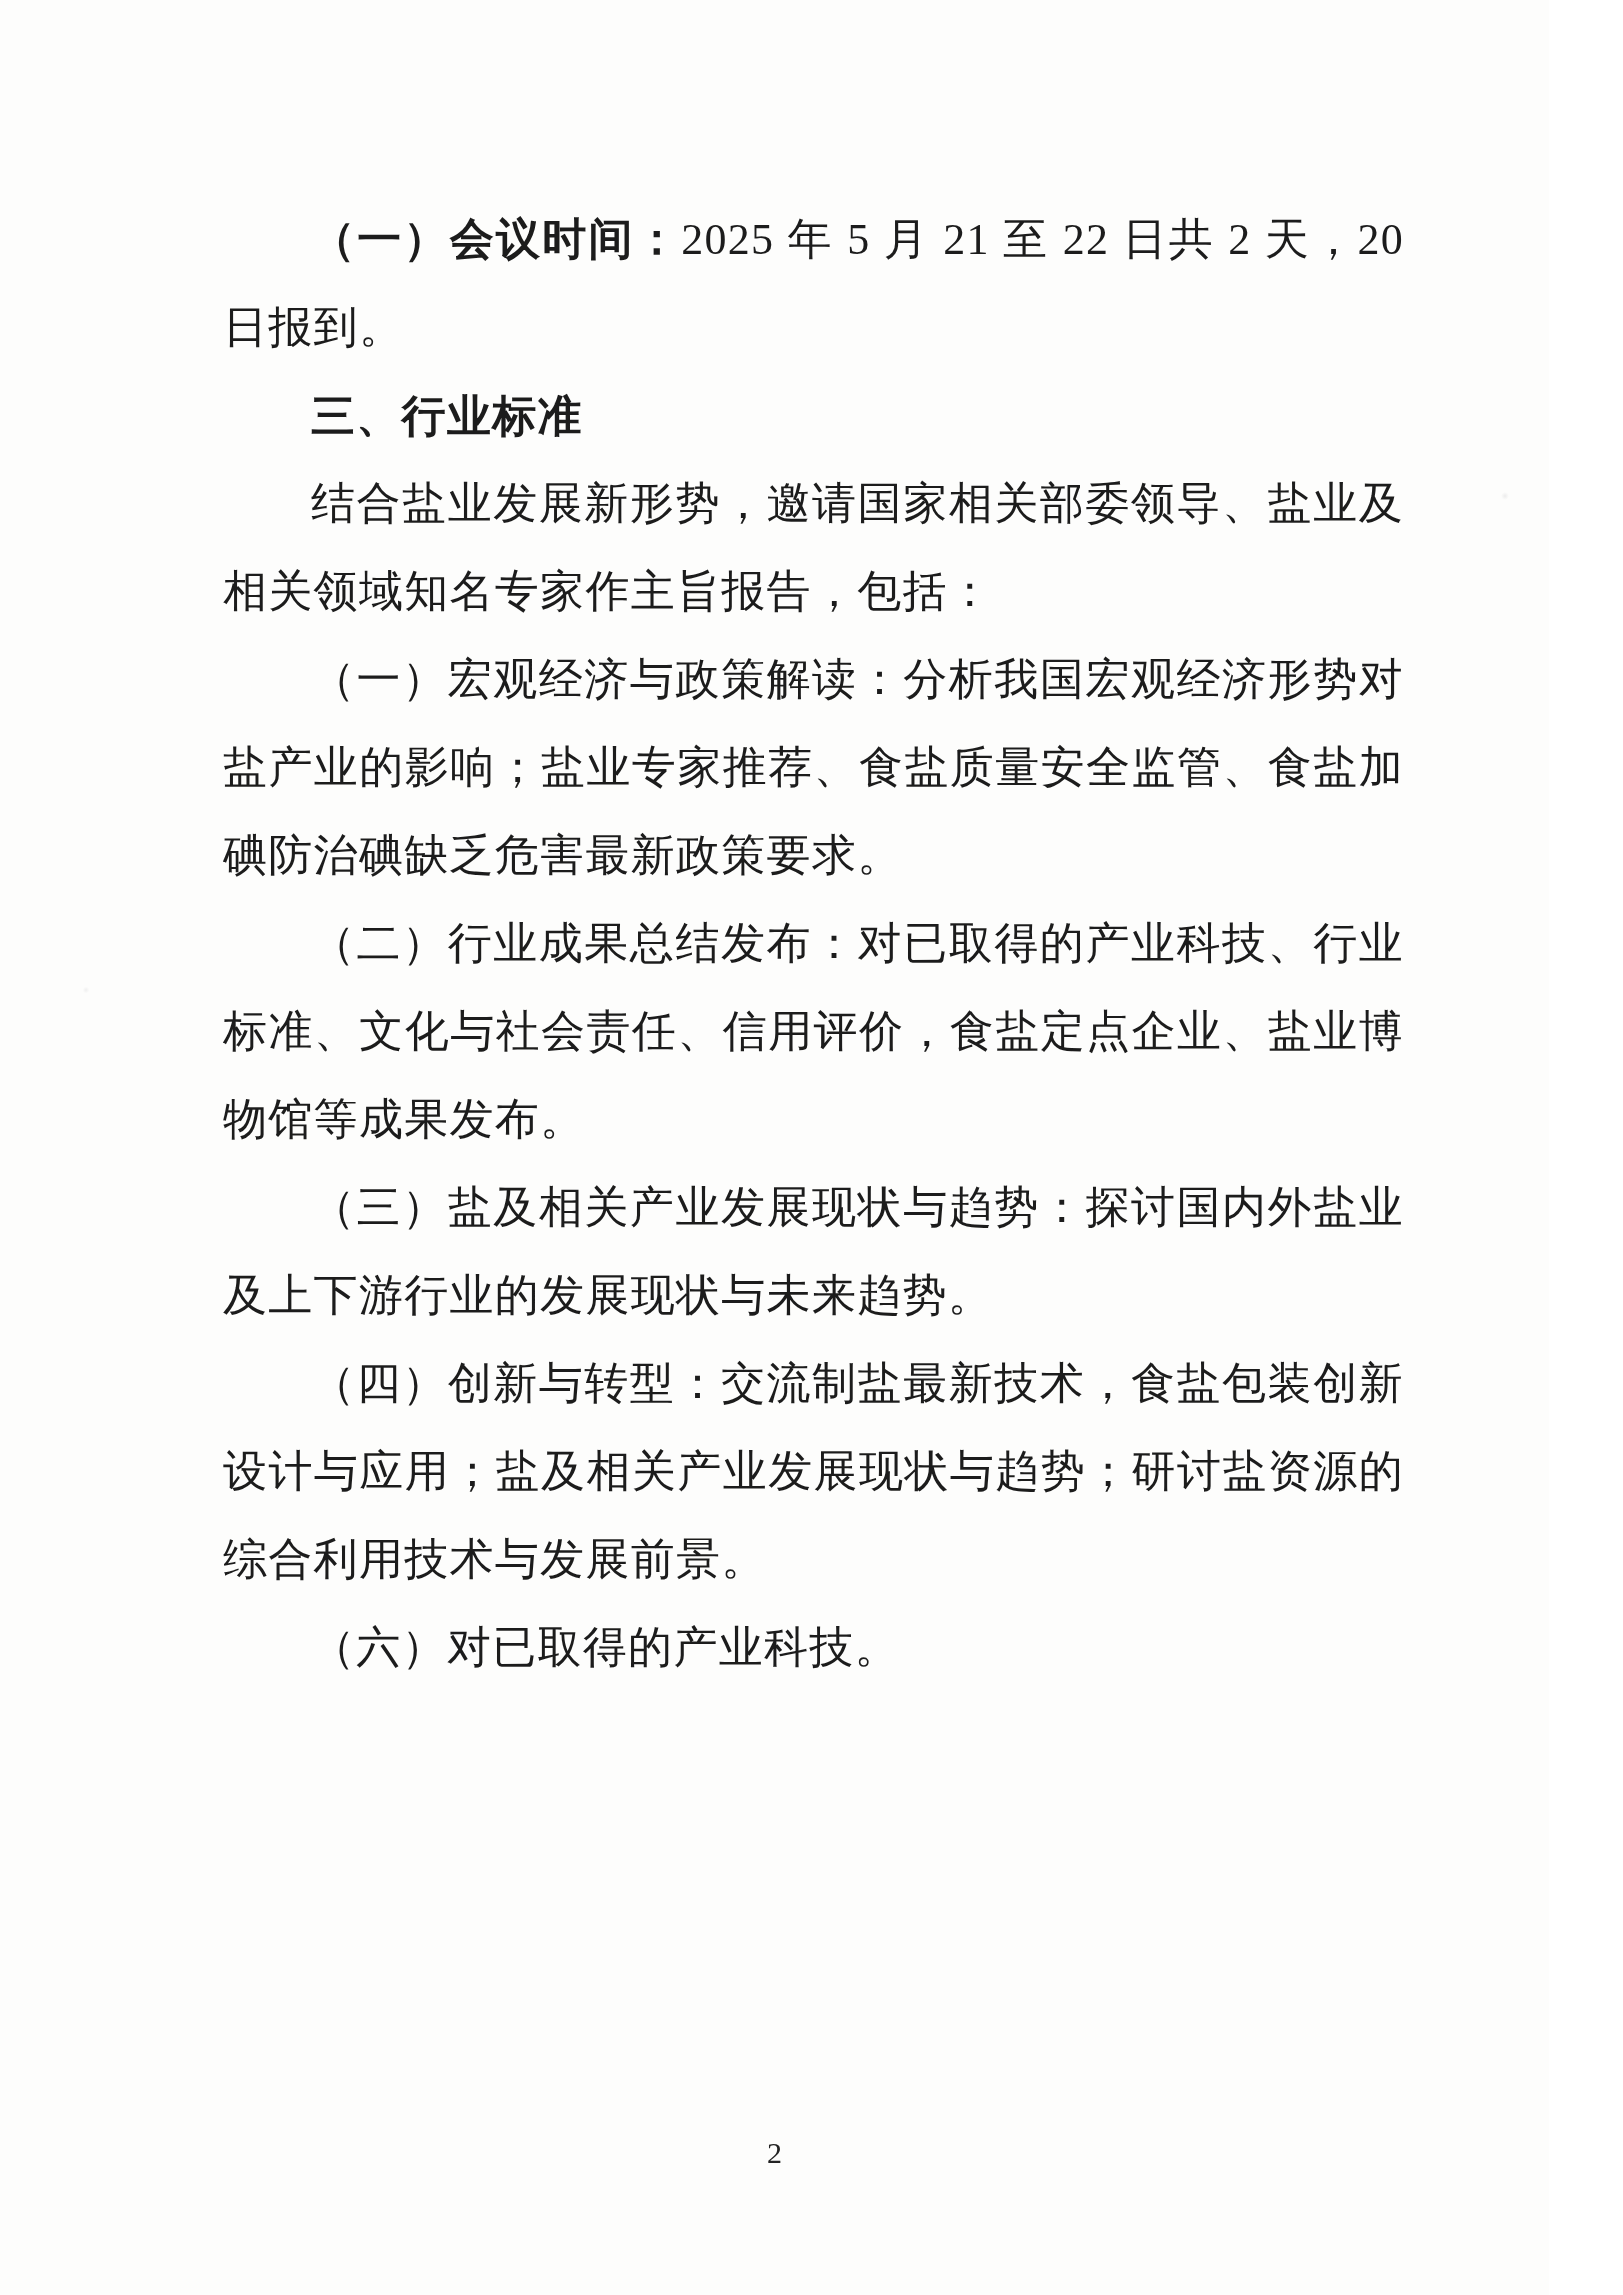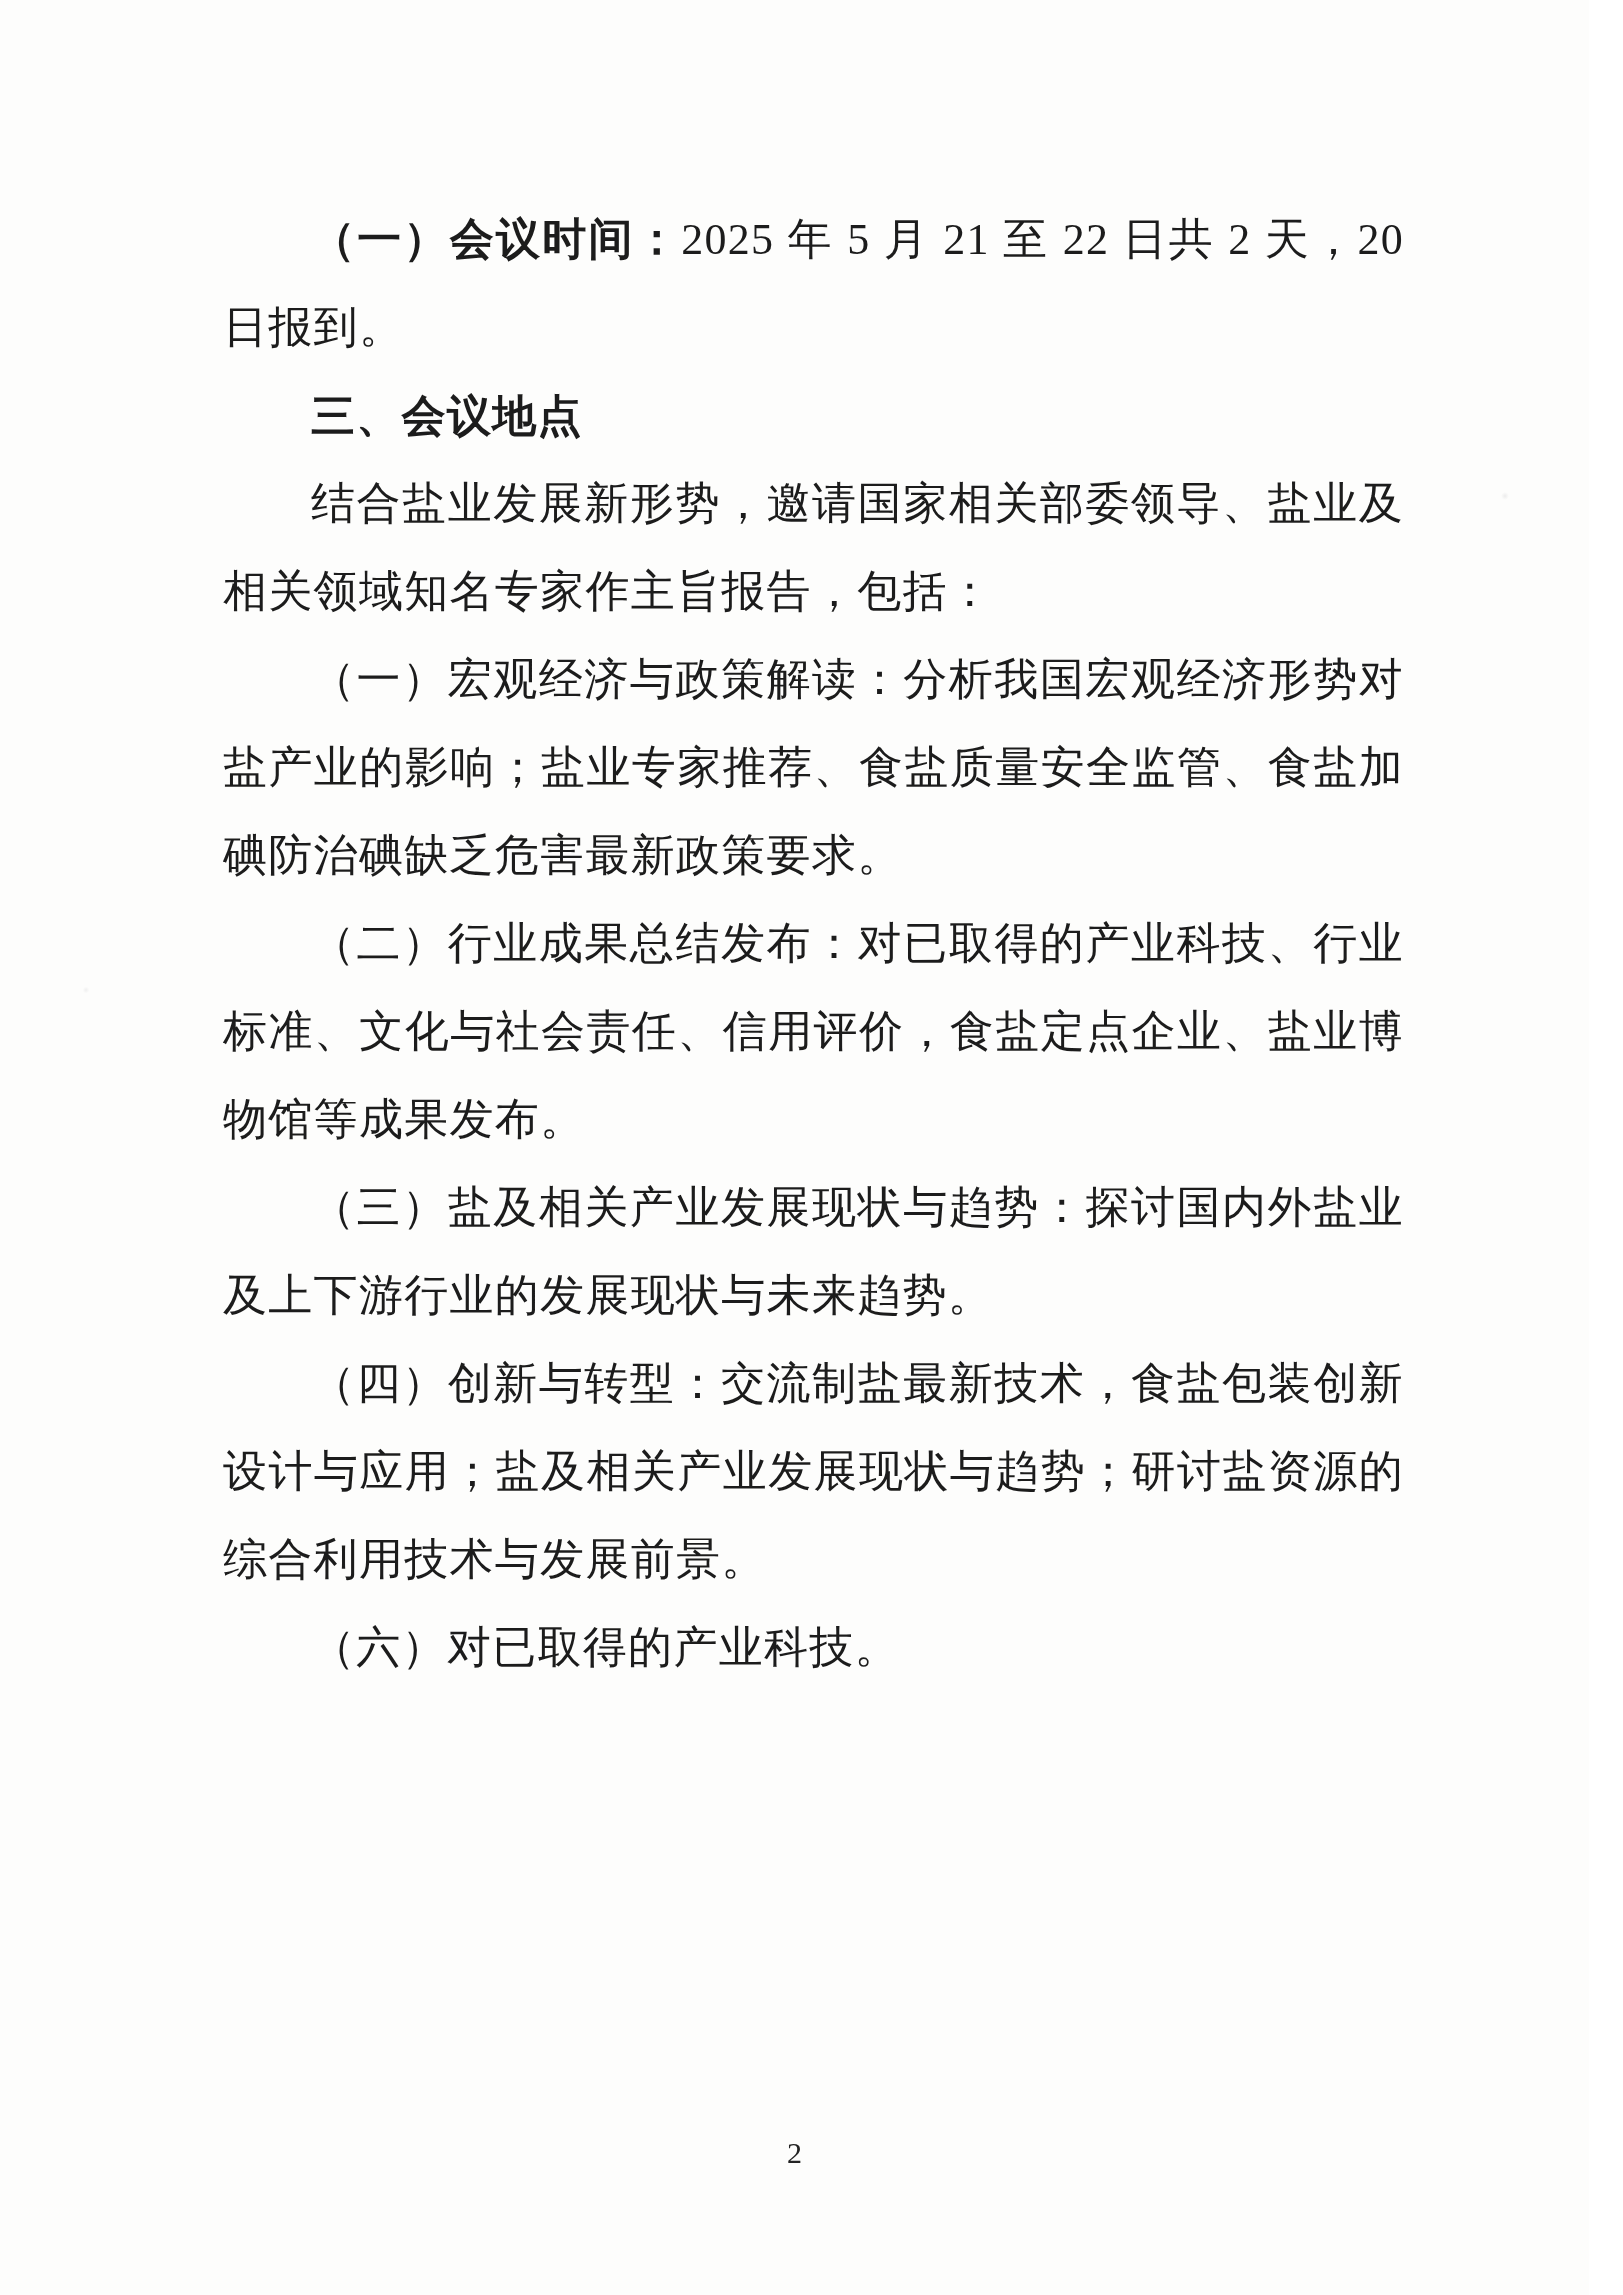--- a/index.html
+++ b/index.html
@@ -12,21 +12,20 @@
     width: 1549px;
     height: 2295px;
     background-color: #fdfdfc;
     
     background-image:
       radial-gradient(circle 3.3px at 1505px 496px, #ececec 0, rgba(255,255,255,0) 3.9px),
       radial-gradient(circle 2.6px at 86px 990px, #efefef 0, rgba(255,255,255,0) 3.3px),
       radial-gradient(circle 2.6px at 1593px 695px, #f0f0f0 0, rgba(255,255,255,0) 3.3px);
     overflow: hidden;
     color: #1c1c1c;
-    padding-left: 40px;
   }
   .doc {
     position: absolute;
     left: 223px;
     top: 196px;
     width: 1181px;
     font-family: "Liberation Serif", "DejaVu Serif", serif;
     font-size: 44px;
     line-height: 88px;
     letter-spacing: 1.3px;
@@ -65,21 +64,21 @@
 </style>
 </head>
 <body>
 
 <div class="page">
   <div class="doc">
 
     <p class="para"><span class="label-bold">（一）会议时间：</span><span>2025 年 5 月 21 至 22 日共 2 天，20 日报到。</span></p>
 
 
-    <h2 class="heading">三、会议地点</h2>
+    <h2 class="heading">三、行业标准</h2>
 
     <p class="para">结合盐业发展新形势，邀请国家相关部委领导、盐业及相关领域知名专家作主旨报告，包括：</p>
 
     <p class="para">（一）宏观经济与政策解读：分析我国宏观经济形势对盐产业的影响；盐业专家推荐、食盐质量安全监管、食盐加碘防治碘缺乏危害最新政策要求。</p>
 
     <p class="para">（二）行业成果总结发布：对已取得的产业科技、行业标准、文化与社会责任、信用评价，食盐定点企业、盐业博物馆等成果发布。</p>
 
     <p class="para">（三）盐及相关产业发展现状与趋势：探讨国内外盐业及上下游行业的发展现状与未来趋势。</p>
 
     <p class="para">（四）创新与转型：交流制盐最新技术，食盐包装创新设计与应用；盐及相关产业发展现状与趋势；研讨盐资源的综合利用技术与发展前景。</p>

